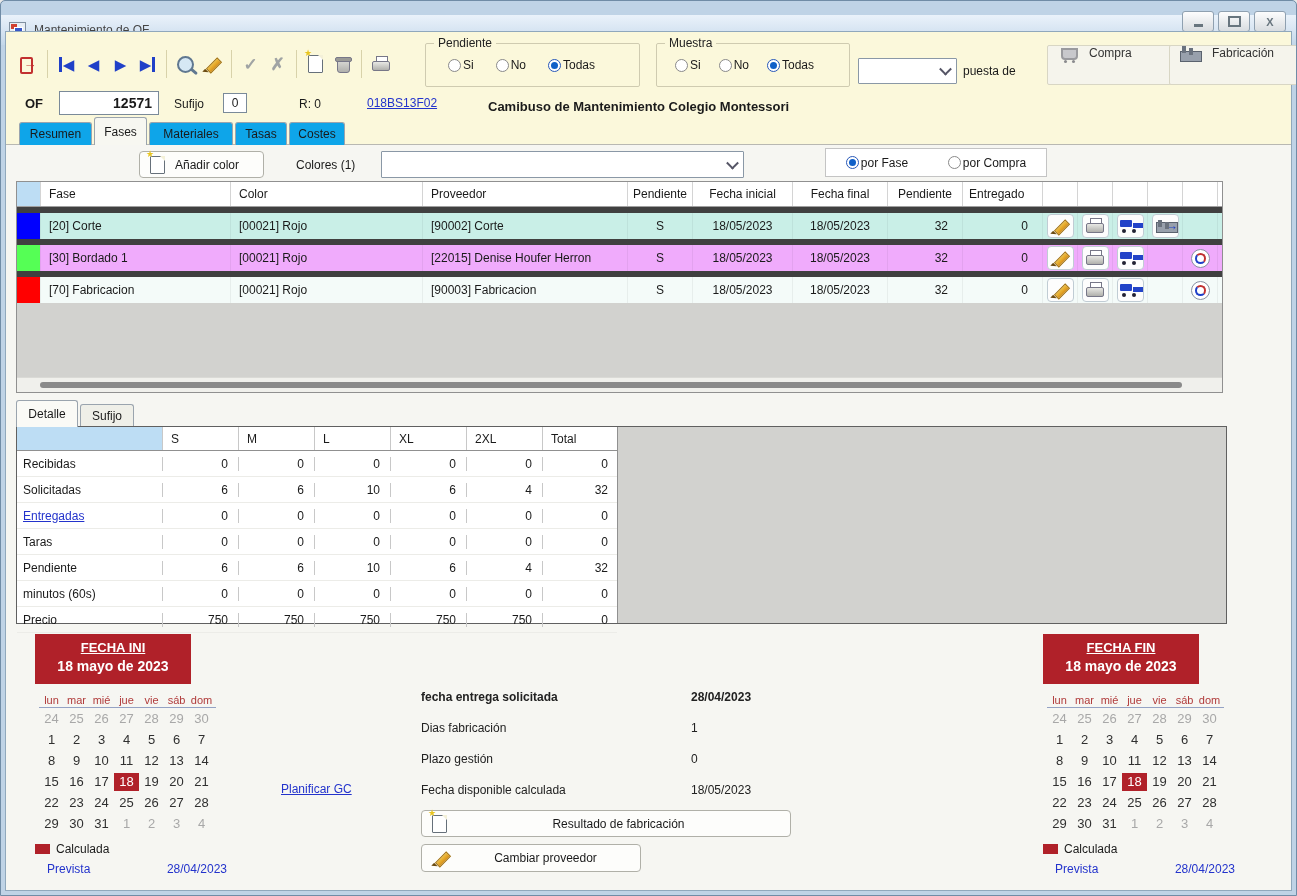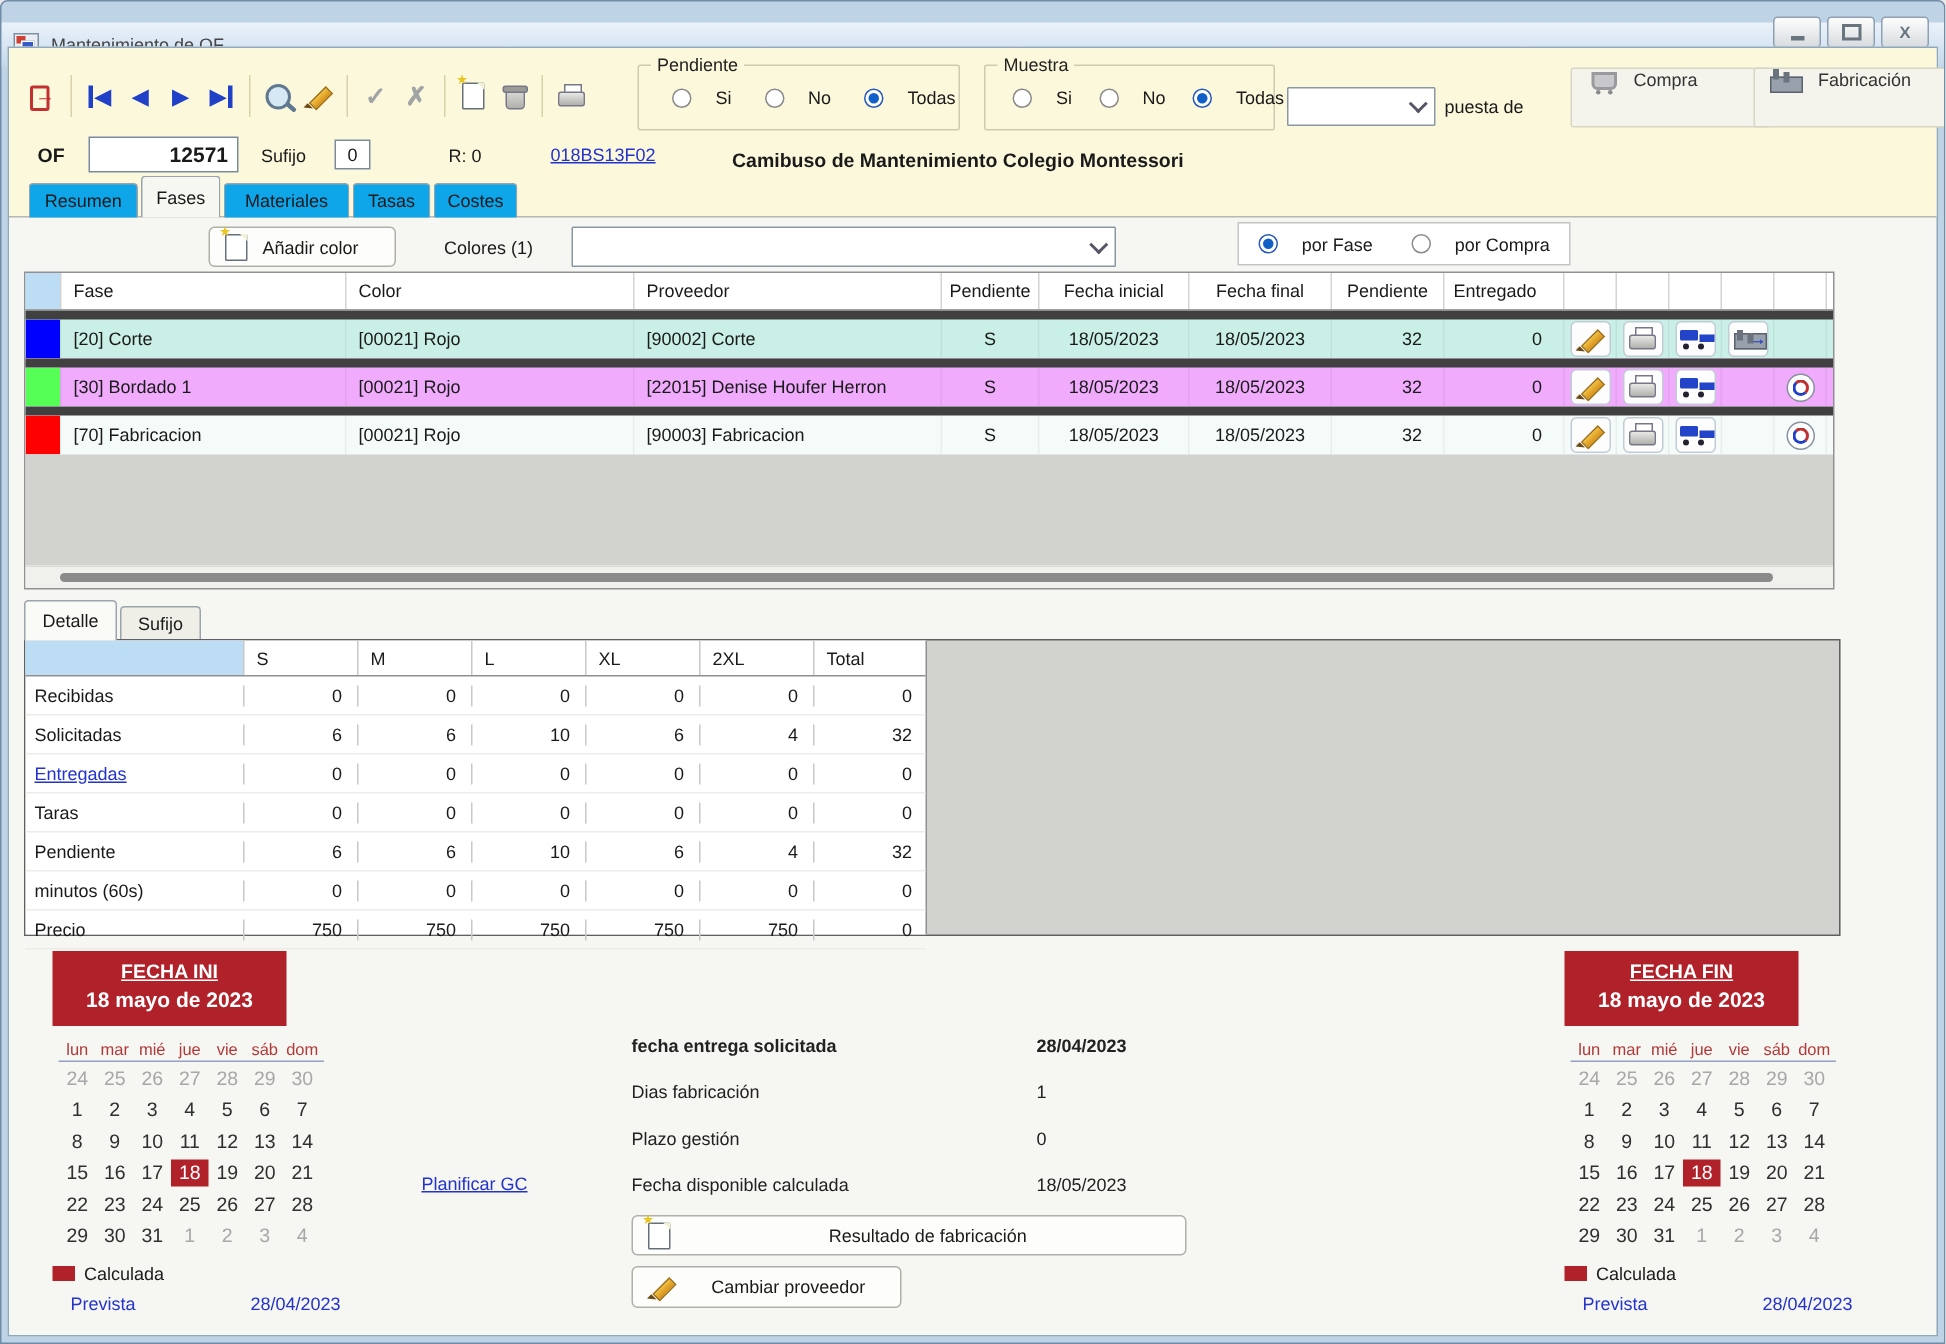--- a/index.html
+++ b/index.html
@@ -38,21 +38,21 @@
   .icon-doc::before{content:"\2605";position:absolute;left:-5px;top:-8px;font-size:9px;color:#e8c520;}
   .icon-doc::after{content:"";position:absolute;right:-1px;top:-1px;border-left:5px solid transparent;border-top:5px solid #f3f0d8;}
   .icon-trash{position:relative;width:15px;height:16px;}
   .icon-trash::before{content:"";position:absolute;left:2px;top:4px;width:11px;height:11px;background:linear-gradient(#d8d8d4,#b0b0ac);border:1px solid #778;border-radius:0 0 3px 3px;}
   .icon-trash::after{content:"";position:absolute;left:0;top:1px;width:15px;height:3px;background:#9a9a96;border:1px solid #778;border-radius:2px;}
   .icon-printer{position:relative;width:18px;height:17px;}
   .icon-printer::before{content:"";position:absolute;left:4px;top:0;width:10px;height:6px;background:#fff;border:1px solid #778;}
   .icon-printer::after{content:"";position:absolute;left:0;top:5px;width:16px;height:8px;background:linear-gradient(#e8e8e4,#b0b0ac);border:1px solid #778;border-radius:2px;}
   .groupbox{position:absolute;border:1px solid #cfcbb0;border-radius:2px;}
   .gb-label{position:absolute;top:-8px;left:8px;background:#fbf8db;padding:0 4px;font-size:12px;color:#222;}
-  .radio-item{display:inline-flex;align-items:center;gap:16px;cursor:pointer;}
+  .radio-item{display:inline-flex;align-items:center;gap:2px;cursor:pointer;}
   .radio{position:relative;width:13px;height:13px;border:1px solid #8a8a8a;border-radius:50%;background:#fff;box-sizing:border-box;display:inline-block;}
   .radio.checked{border-color:#2858b8;}
   .radio.checked::after{content:"";position:absolute;left:2px;top:2px;right:2px;bottom:2px;background:#1060c8;border-radius:50%;}
   .combo{position:absolute;background:#fff;border:1px solid #8a98a6;border-radius:1px;}
   .combo .chev{position:absolute;right:6px;top:50%;width:7px;height:7px;border-right:2px solid #556;border-bottom:2px solid #556;transform:translateY(-70%) rotate(45deg);}
   .bigbtn{position:absolute;background:#f5f4ec;border:1px solid #d8d6c4;border-radius:2px;display:flex;align-items:flex-start;gap:10px;padding:0 10px;cursor:pointer;font-size:12px;color:#333;}
   .icon-cart{position:relative;width:21px;height:17px;}
   .icon-cart::before{content:"";position:absolute;left:3px;top:2px;width:13px;height:8px;border:2px solid #9a9a9e;border-radius:0 0 4px 4px;background:#c8c8cc;}
   .icon-cart::after{content:"";position:absolute;left:6px;bottom:0;width:3px;height:3px;border-radius:50%;background:#8a8a8e;box-shadow:8px 0 0 #8a8a8e;}
   .icon-factory{position:relative;width:22px;height:16px;}
@@ -665,18 +665,18 @@
   <span class="pl-value" style="top:720px;">1</span>
   <span class="pl-label" style="top:751px;">Plazo gestión</span>
   <span class="pl-value" style="top:751px;">0</span>
   <span class="pl-label" style="top:782px;">Fecha disponible calculada</span>
   <span class="pl-value" style="top:782px;">18/05/2023</span>
 
   <div class="wbtn" style="left:420px;top:809px;width:370px;height:27px;">
     <span class="icon-doc" style="margin-left:10px;"></span>
     <span style="flex:1;text-align:center;">Resultado de fabricación</span>
   </div>
-  <div class="wbtn" style="left:420px;top:843px;width:180px;height:28px;">
+  <div class="wbtn" style="left:420px;top:843px;width:220px;height:28px;">
     <span class="icon-pencil" style="margin-left:10px;"></span>
     <span style="flex:1;text-align:center;">Cambiar proveedor</span>
   </div>
 
 </div>
 
 </body></html>

